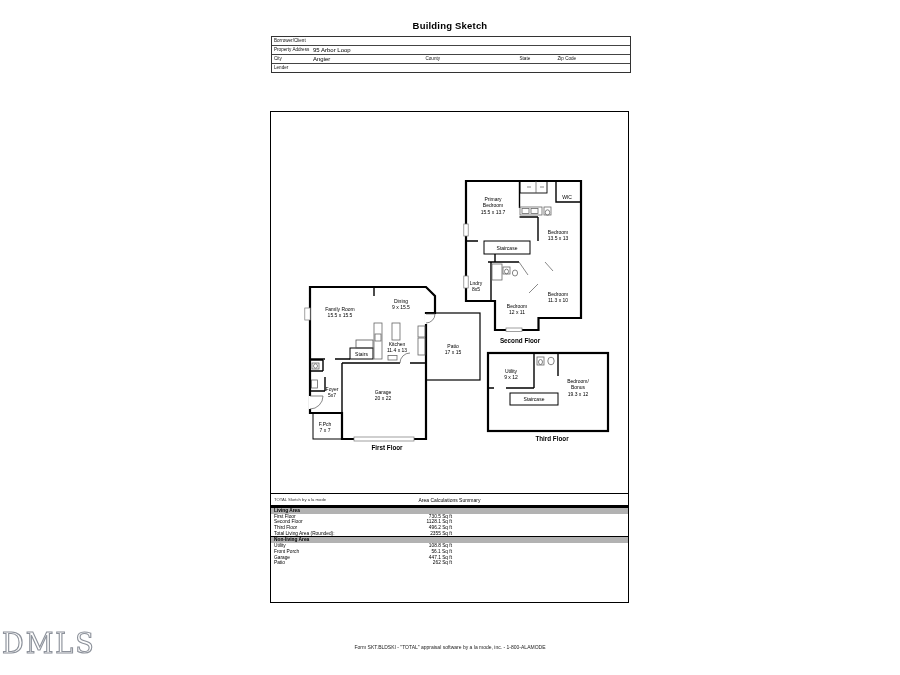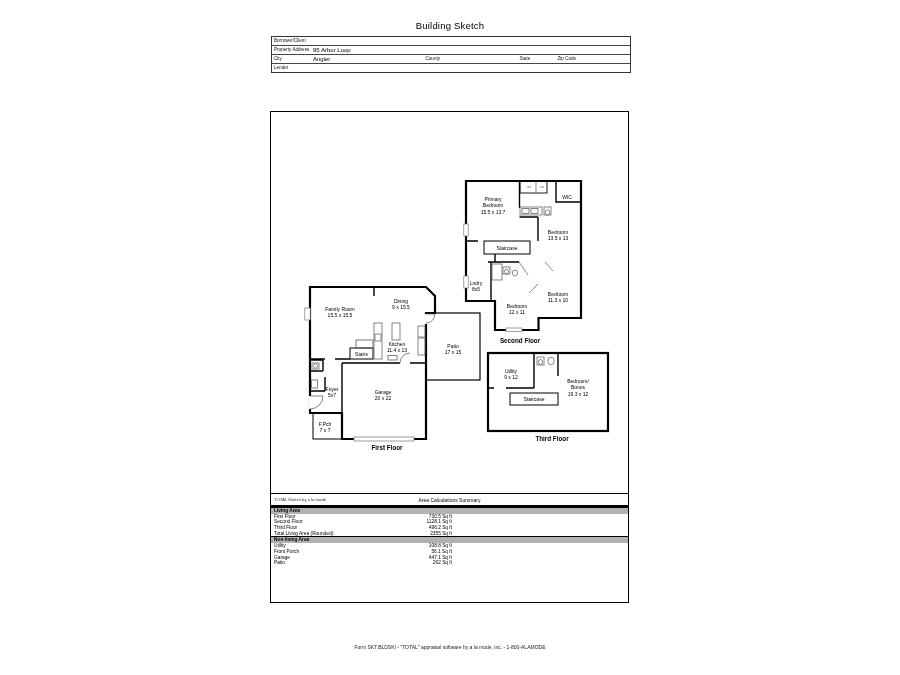--- a/index.html
+++ b/index.html
@@ -1,19 +1,19 @@
 <!DOCTYPE html>
 <html><head>
 <meta charset="utf-8">
 <style>
   html,body{margin:0;padding:0;background:#fff;}
   .sheet{position:relative;width:900px;height:675px;background:#fff;overflow:hidden;
          font-family:"Liberation Sans",sans-serif;color:#000;}
   .doc-title{position:absolute;left:0;top:20px;width:900px;text-align:center;
-             font-size:9.5px;font-weight:normal;letter-spacing:.2px;}
+             font-size:9.5px;font-weight:bold;letter-spacing:.2px;}
   
   .formtbl{position:absolute;left:271px;top:36px;width:358px;border:0.8px solid #333;}
   .frow{position:relative;height:8px;border-bottom:0.8px solid #444;}
   .frow:last-child{border-bottom:none;}
   .flabel{position:absolute;left:2px;top:0.8px;font-size:4.6px;color:#111;}
   .fval{position:absolute;left:41px;top:1.4px;font-size:6px;color:#000;}
   .fsub{position:absolute;top:0.8px;font-size:4.6px;color:#111;}
   
   .sketchbox{position:absolute;left:270px;top:111px;width:357px;height:490px;
              border:1.6px solid #000;}
@@ -210,14 +210,15 @@
         <span class="ac-val">447.1 Sq ft</span>
       </div>
       <div class="ac-row">
         <span>Patio</span>
         <span class="ac-val">262 Sq ft</span>
       </div>
     </div>
   </div>
 
   <div class="footer">Form SKT.BLDSKI - "TOTAL" appraisal software by a la mode, inc. - 1-800-ALAMODE</div>
+  <div class="dmls">DMLS</div>
 
 </div>
 
 </body></html>

